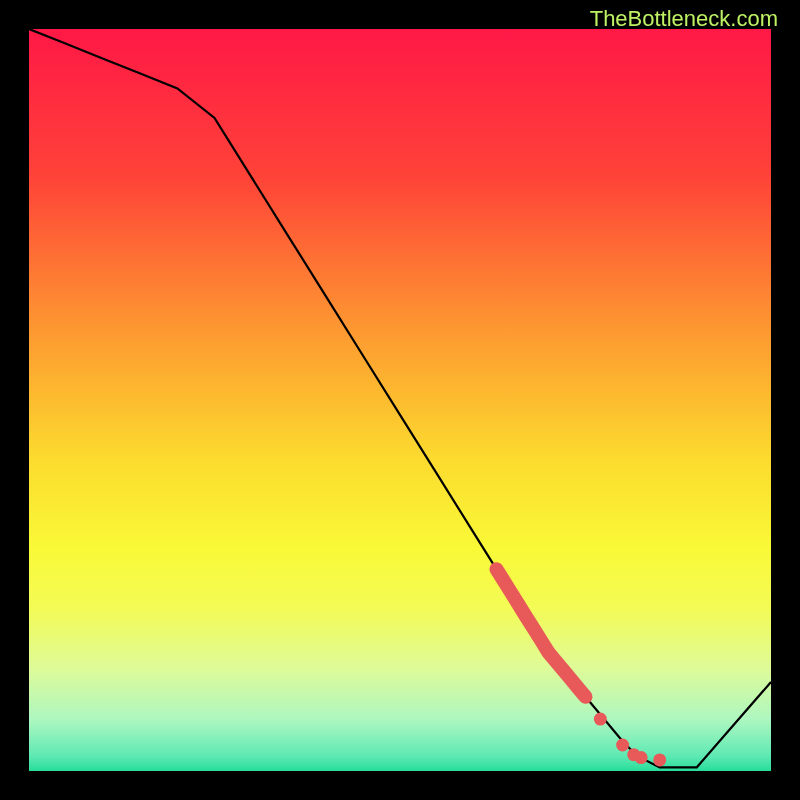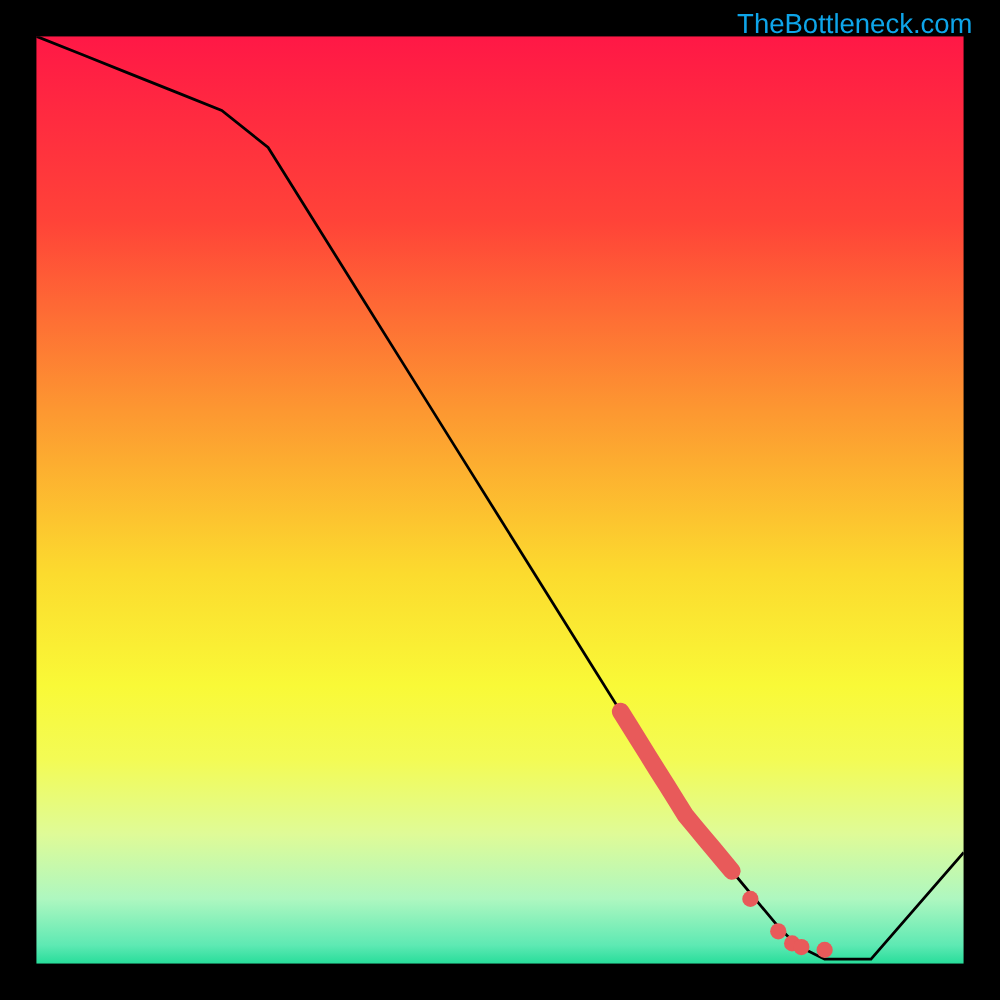--- a/index.html
+++ b/index.html
@@ -10,21 +10,21 @@
     position: relative;
     font-family: Arial, sans-serif;
     overflow: hidden;
   }
   .watermark {
     position: absolute;
     top: 6px;
     right: 22px;
     font-size: 22px;
     font-weight: 500;
-    color: #0ea5e9;
+    color: #bef264;
     z-index: 10;
   }
   .plot-area {
     position: absolute;
     left: 29px;
     top: 29px;
     width: 742px;
     height: 742px;
   }
   .plot-area svg {

